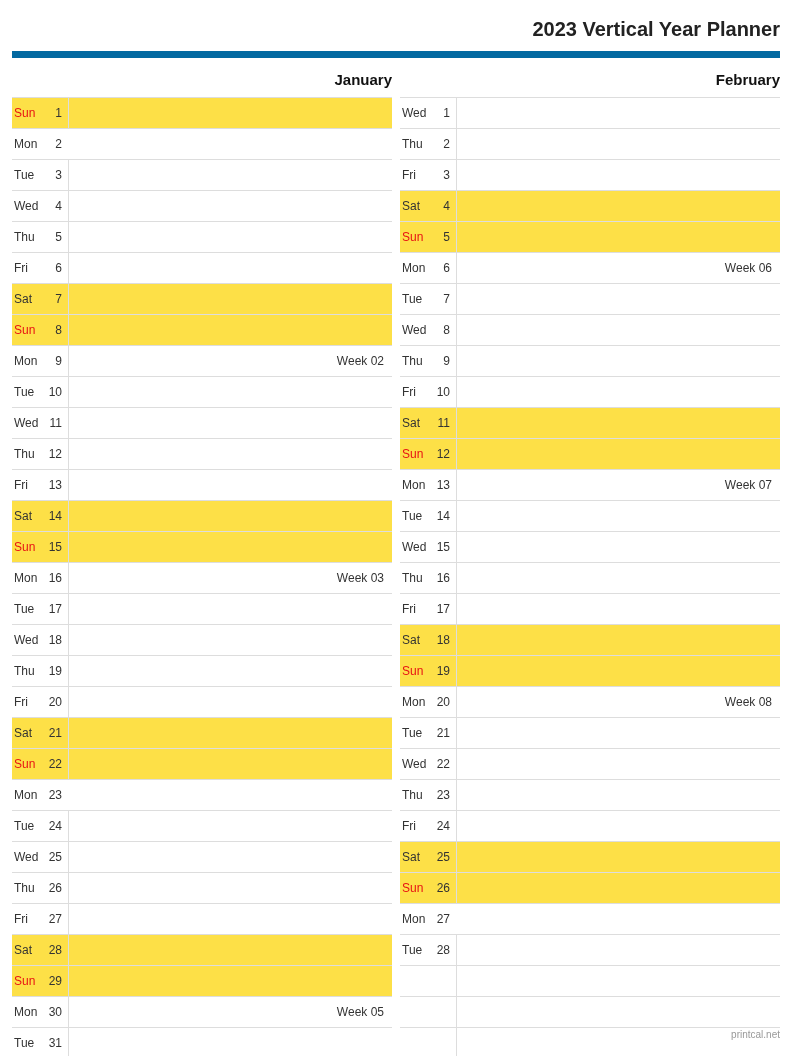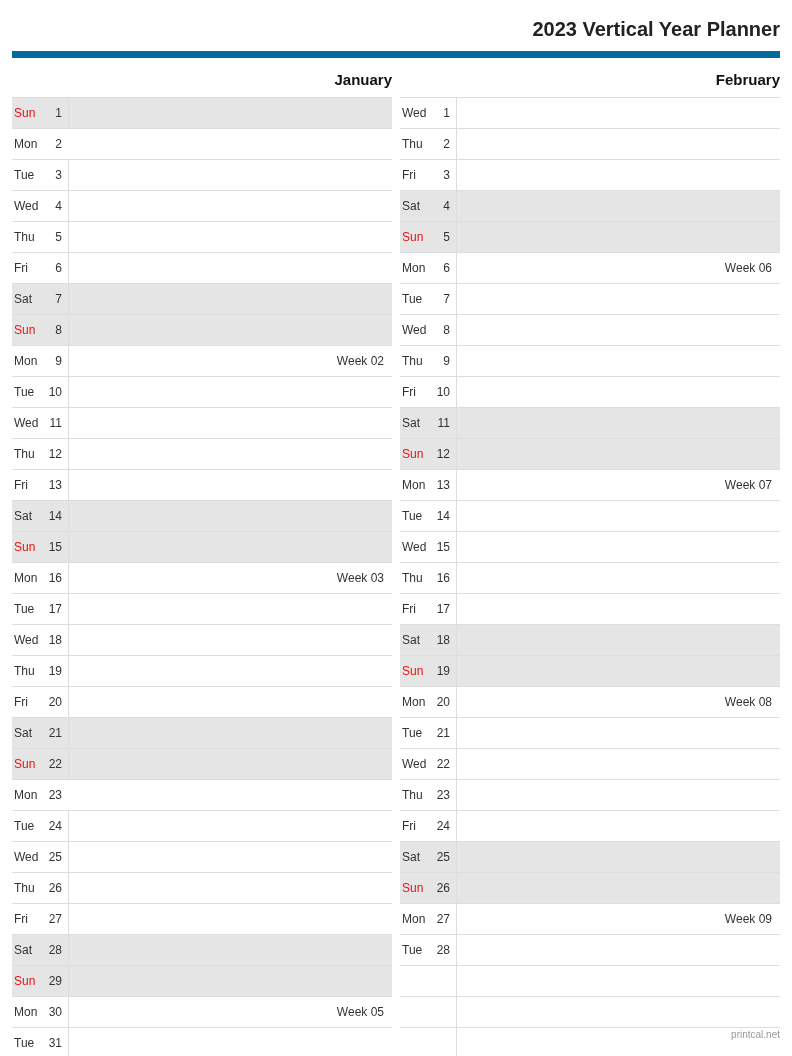--- a/index.html
+++ b/index.html
@@ -67,21 +67,21 @@
     flex: 1;
     border-left: 1px solid #ddd;
     display: flex;
     align-items: center;
     justify-content: flex-end;
     padding-right: 8px;
     font-size: 12px;
     color: #333;
   }
   .shaded .dow, .shaded .dnum, .shaded .note {
-    background: #e5e5e5;
+    background: #fde047;
   }
   .sunday .dow { color: #e81313; }
   .footer {
     position: absolute;
     bottom: 16px;
     right: 12px;
     font-size: 10px;
     color: #999;
   }
 </style>
@@ -377,21 +377,20 @@
           <div class="note"></div>
         </div>
         <div class="day-row shaded sunday">
           <div class="dow">Sun</div>
           <div class="dnum">26</div>
           <div class="note"></div>
         </div>
         <div class="day-row">
           <div class="dow">Mon</div>
           <div class="dnum">27</div>
-          <div class="note">Week 09</div>
         </div>
         <div class="day-row">
           <div class="dow">Tue</div>
           <div class="dnum">28</div>
           <div class="note"></div>
         </div>
         <div class="day-row">
           <div class="dow"></div>
           <div class="dnum"></div>
           <div class="note"></div>

